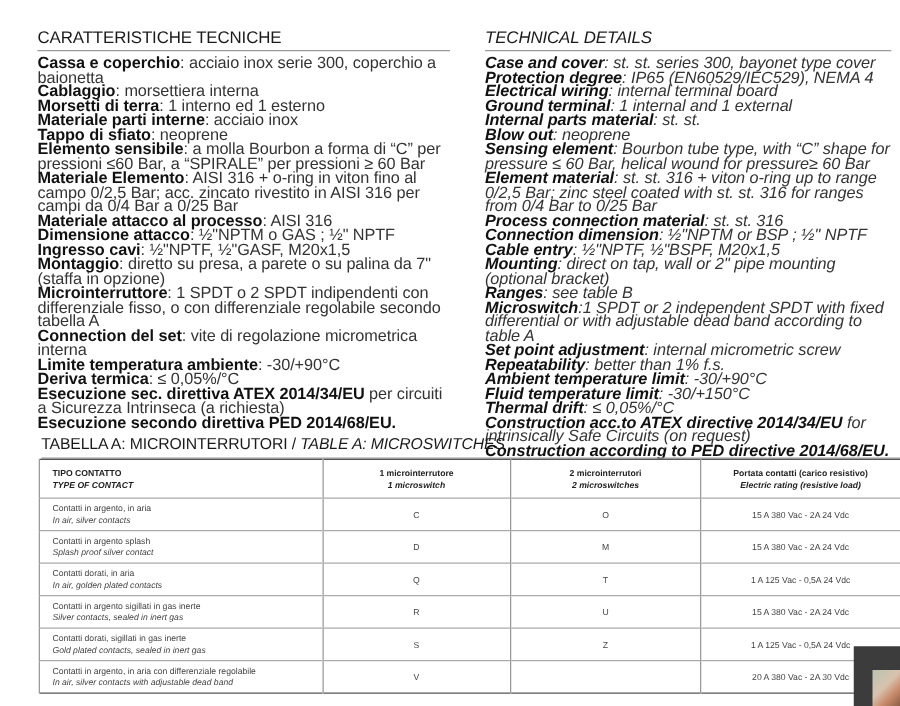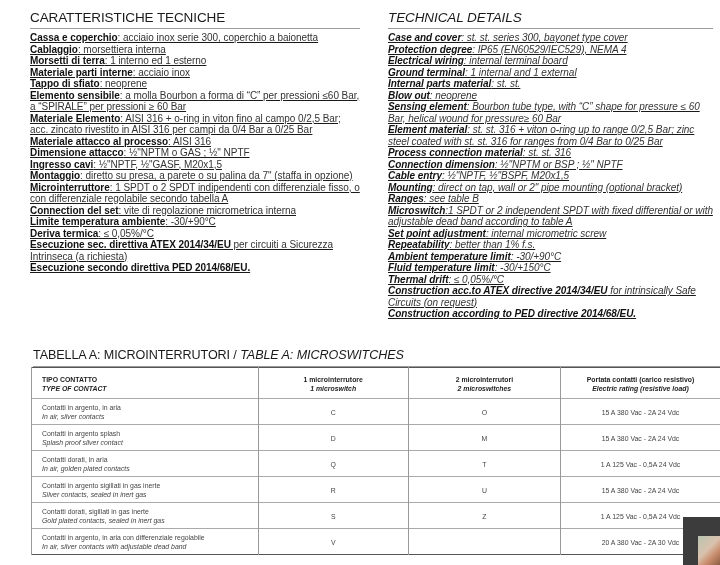--- a/index.html
+++ b/index.html
@@ -10,42 +10,41 @@
     body {
       width: 720px;
       height: 565px;
       position: relative;
       overflow: hidden;
       font-family: "Liberation Sans", sans-serif;
       color: #1a1a1a;
     }
     .col {
       position: absolute;
-      top: 10px;
+      top: 22px;
     }
     .col-it { left: 30px; width: 330px; }
     .col-en { left: 388px; width: 325px; }
     .sec-title {
       font-size: 13.5px;
       font-weight: normal;
       margin: 0;
       padding-bottom: 2px;
       letter-spacing: -0.1px;
       color: #1a1a1a;
       border-bottom: 1.5px solid #9a9a9a;
       height: 16px;
       line-height: 16px;
     }
     .col-en .sec-title { font-style: italic; }
     .spec-list {
       margin-top: 3px;
-      font-size: 10px;
+      font-size: 13px;
       line-height: 11.5px;
       letter-spacing: -0.05px;
-      text-decoration: underline;
     }
     .col-en .spec-list { font-style: italic; }
     .spec-item { color: #333; }
     .spec-item b { color: #111; font-weight: bold; }
 
     .table-title {
       position: absolute;
       left: 30px;
       top: 344px;
       width: 690px;

